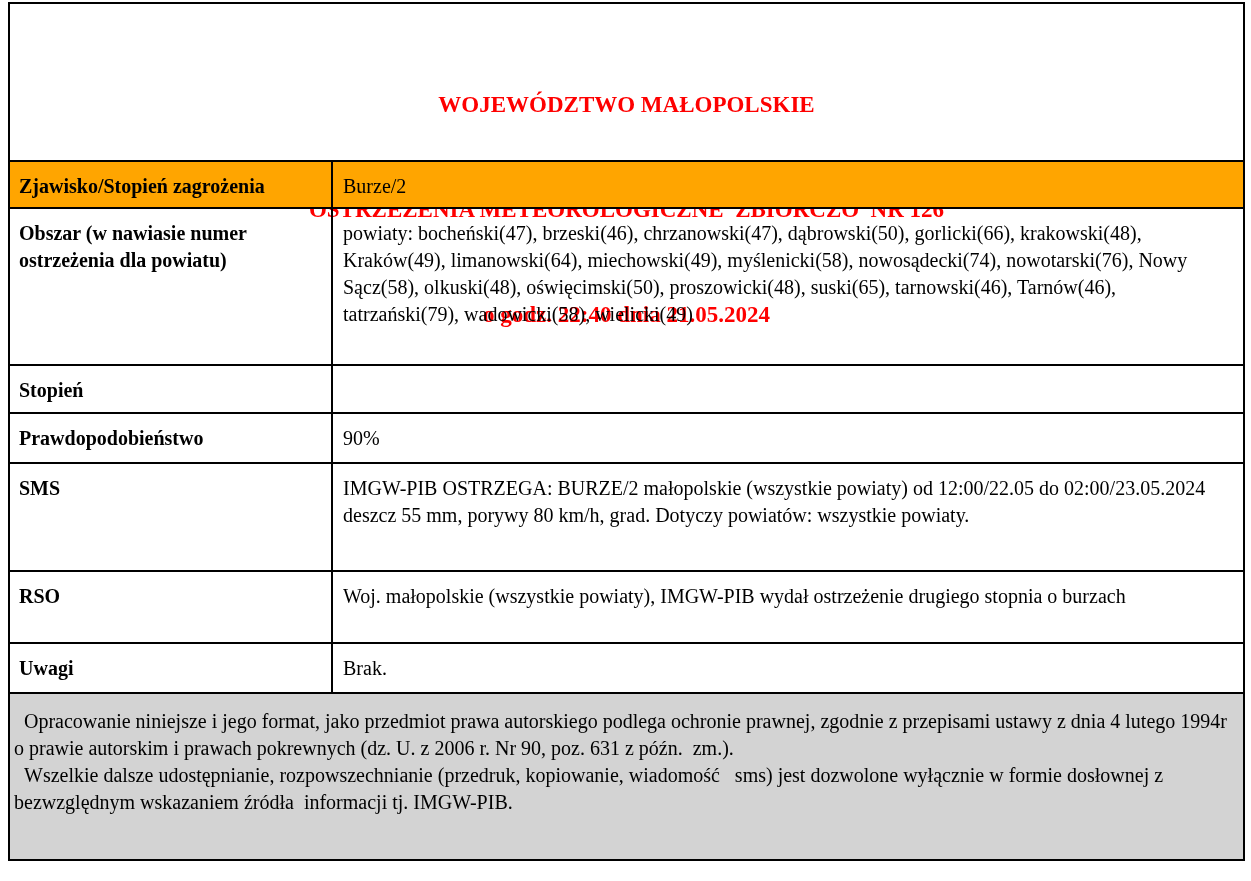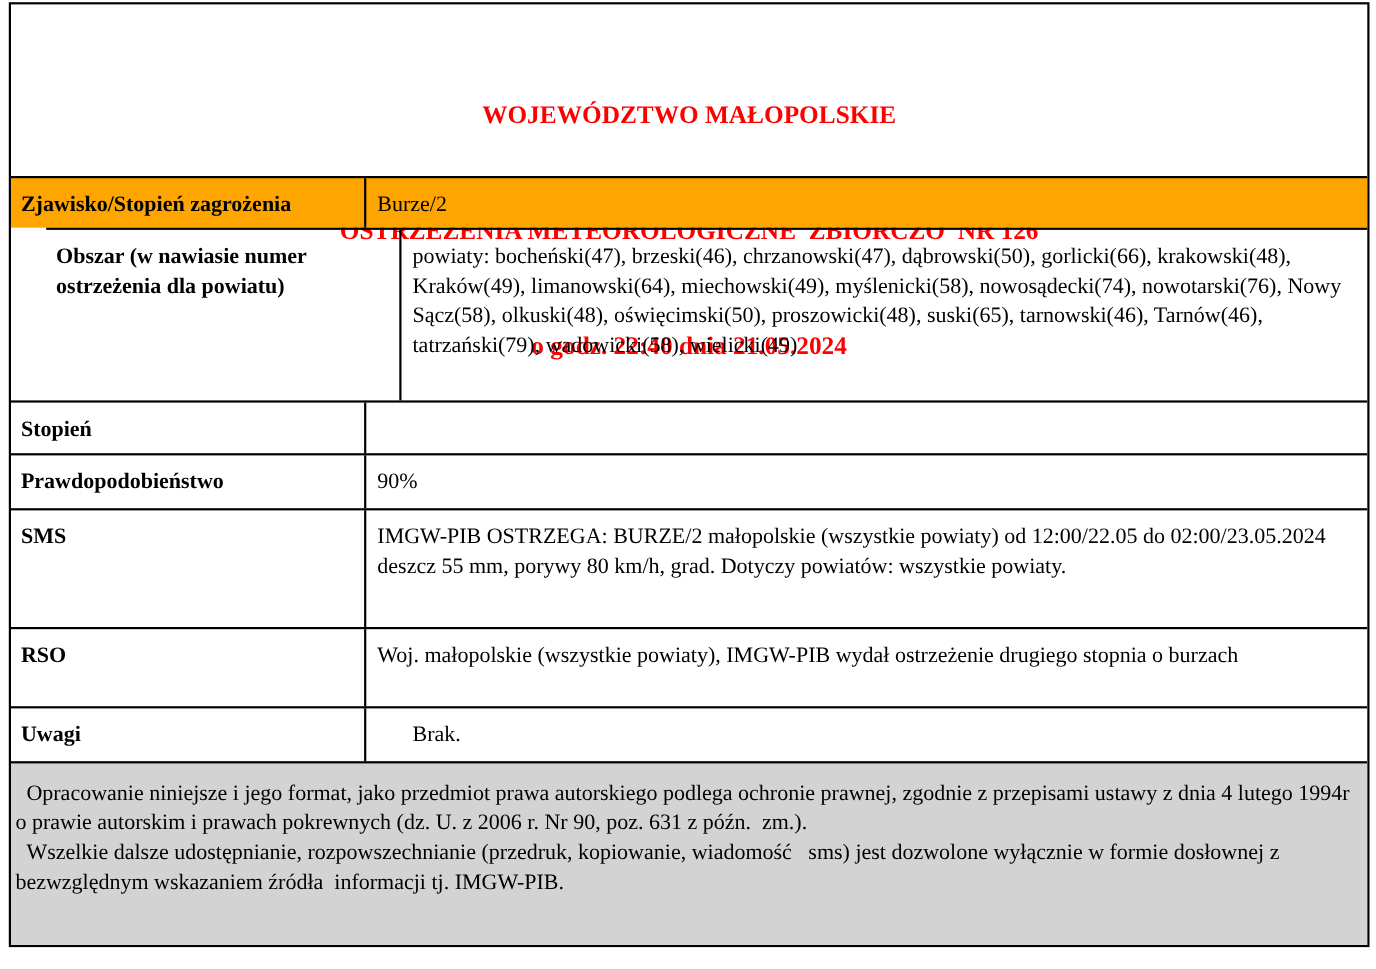--- a/index.html
+++ b/index.html
@@ -42,27 +42,27 @@
     padding: 11px 10px 6px 9px;
   }
   .tvalue {
     flex: 1;
     font-size: 20px;
     line-height: 27px;
     padding: 11px 12px 6px 10px;
     white-space: pre-wrap;
   }
   .r-zjawisko           { min-height: 47px;  }
-  .r-obszar             { min-height: 157px; margin-left: 32px; }
+  .r-obszar             { min-height: 157px; }
   .r-waznosc            { min-height: 48px;  }
   .r-prawdopodobienstwo { min-height: 50px;  }
   .r-przebieg           { min-height: 65px;  }
   .r-sms                { min-height: 108px; }
   .r-rso                { min-height: 72px;  }
-  .r-uwagi              { min-height: 50px; gap: 32px;  }
+  .r-uwagi              { min-height: 50px;  }
 
   
   .doc-footer {
     flex: 1;
     border-top: 2px solid var(--border_black, #000);
     background: var(--footer_gray, #d3d3d3);
     padding: 14px 8px 0 4px;
     font-size: 20px;
     line-height: 27px;
   }

